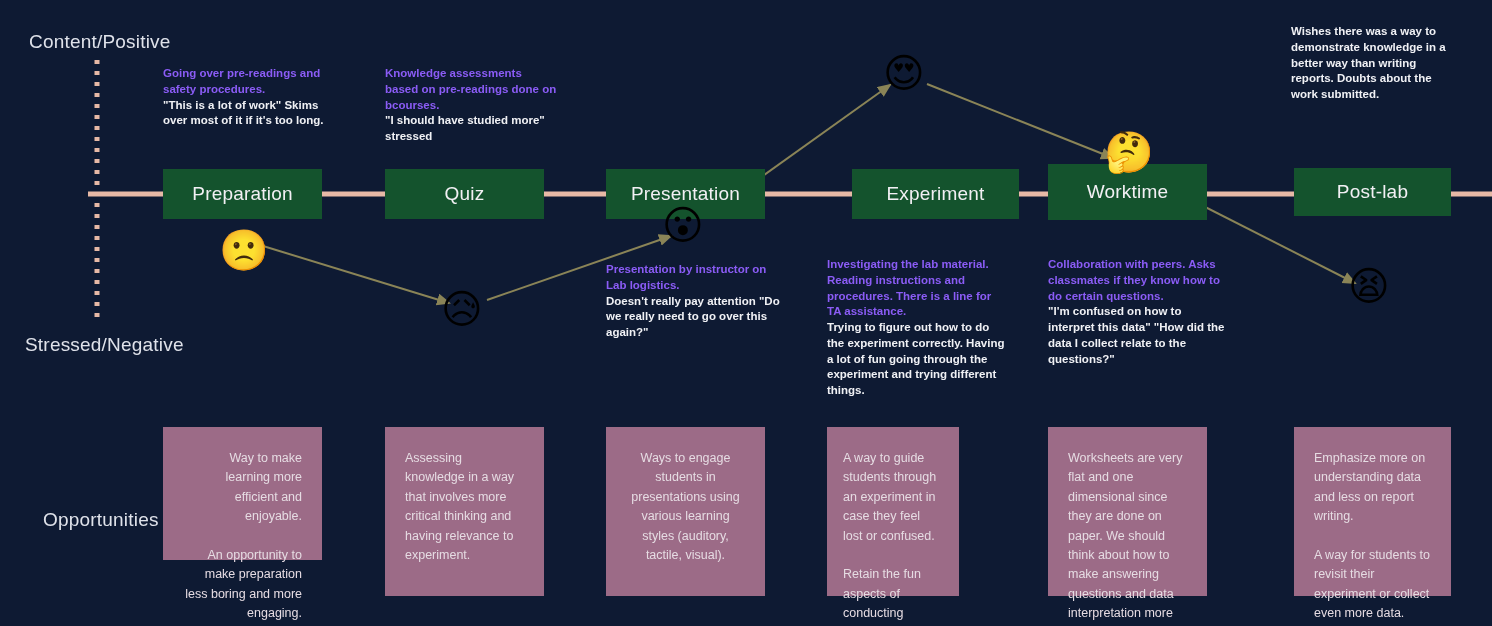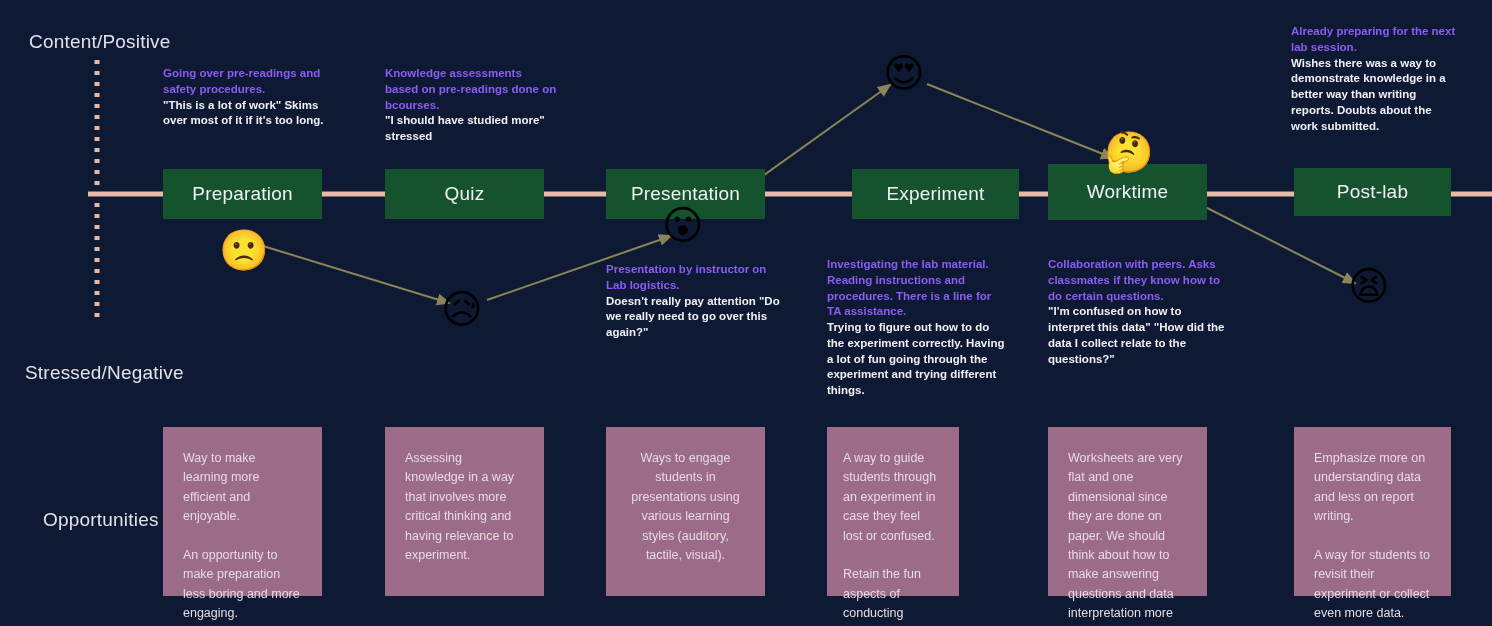--- a/index.html
+++ b/index.html
@@ -19,21 +19,21 @@
   
   .axis-label{
     position:absolute;
     color:#dfe2ea;
     font-size:19px;
     font-weight:400;
     letter-spacing:.2px;
     white-space:nowrap;
   }
   #label-positive{left:29px;top:31px;}
-  #label-negative{left:25px;top:334px;margin-top:28px;}
+  #label-negative{left:25px;top:334px;}
   #label-opportunities{left:43px;top:509px;}
 
   
   .stage-box{
     position:absolute;
     background:#14532d;
     color:#f2f0f4;
     font-size:19px;
     font-weight:400;
     display:flex;align-items:center;justify-content:center;
@@ -152,26 +152,25 @@
 Having a lot of fun going through the experiment and trying different things.</span>
   </div>
 
   <div class="note" style="left:1048px;top:257px;width:180px;">
     <span class="a">Collaboration with peers. Asks classmates if they know how to do certain questions.</span>
     <span class="b">"I'm confused on how to interpret this data"
 "How did the data I collect relate to the questions?"</span>
   </div>
 
   <div class="note" style="left:1291px;top:24px;width:170px;">
-    <span class="a">Already preparing for the next lab session.</span>
     <span class="b">Wishes there was a way to demonstrate knowledge in a better way than writing reports.
 Doubts about the work submitted.</span>
   </div>
 
-  <div class="opp-card" style="left:163px;top:427px;width:159px;height:169px;">Way to make learning more efficient and enjoyable.
+  <div class="opp-card" style="left:163px;top:427px;width:159px;height:133px;text-align:right;">Way to make learning more efficient and enjoyable.
 
 An opportunity to make preparation less boring and more engaging.</div>
   <div class="opp-card" style="left:385px;top:427px;width:159px;height:169px;">Assessing knowledge in a way that involves more critical thinking and having relevance to experiment.</div>
   <div class="opp-card" style="left:606px;top:427px;width:159px;height:169px;text-align:center;">Ways to engage students in presentations using various learning styles (auditory, tactile, visual).</div>
   <div class="opp-card" style="left:827px;top:427px;width:132px;height:169px;padding-left:16px;">A way to guide students through an experiment in case they feel lost or confused.
 
 Retain the fun aspects of conducting experiments.</div>
   <div class="opp-card" style="left:1048px;top:427px;width:159px;height:169px;">Worksheets are very flat and one dimensional since they are done on paper. We should think about how to make answering questions and data interpretation more fun.</div>
   <div class="opp-card" style="left:1294px;top:427px;width:157px;height:169px;">Emphasize more on understanding data and less on report writing.
 

